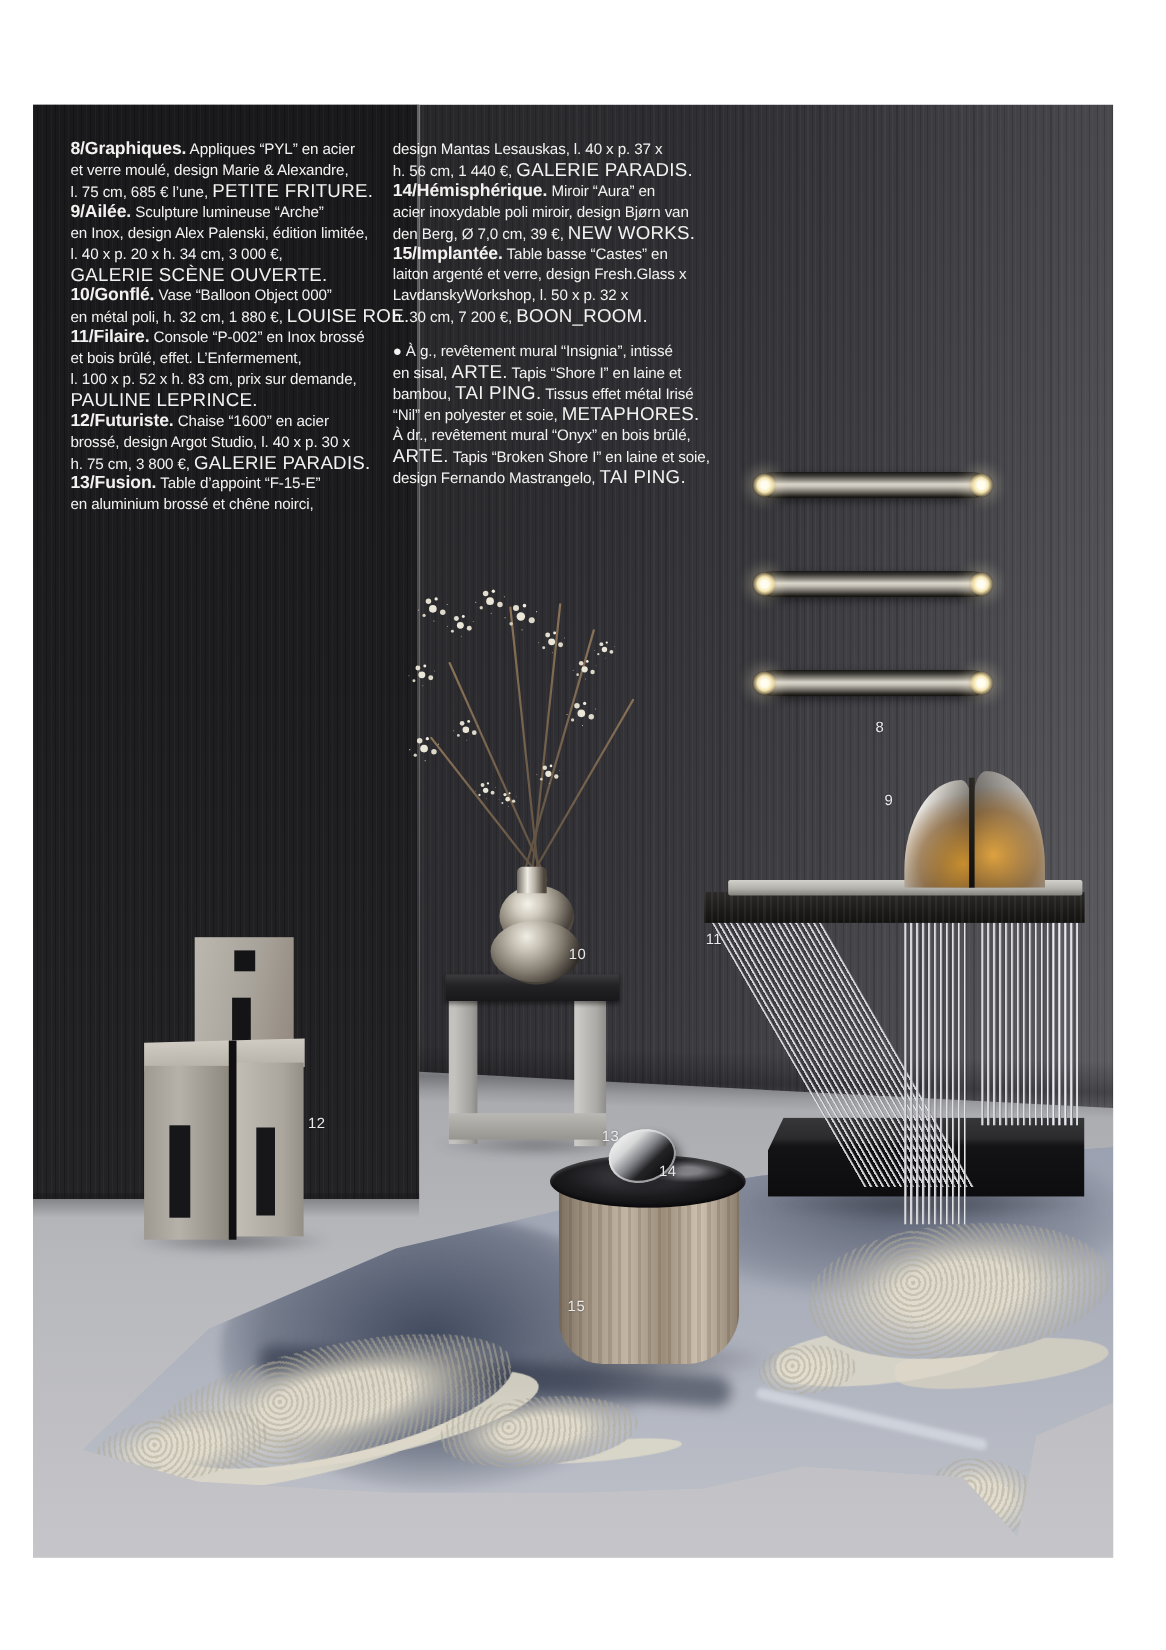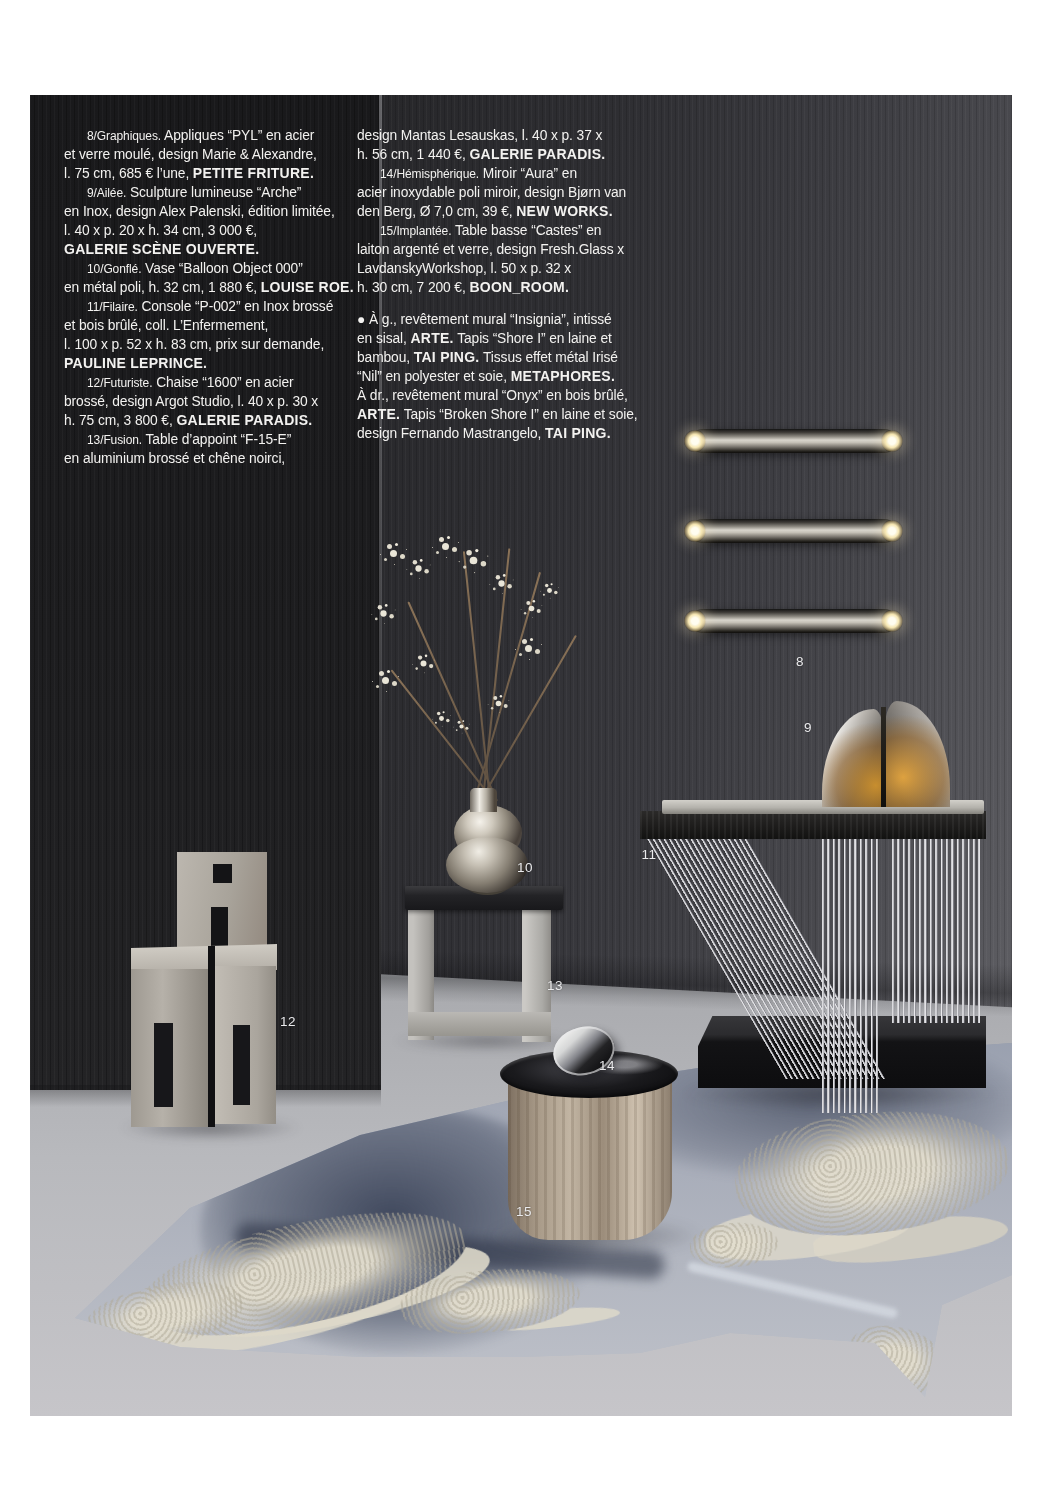--- a/index.html
+++ b/index.html
@@ -152,22 +152,22 @@
         box-shadow:inset 0 0 0 2px rgba(232,232,234,.65), 3px 6px 9px rgba(15,15,20,.45);}
 
   
   .num{color:#eaeaec;font-size:13.5px;letter-spacing:.5px;transform:translate(-50%,-50%);
        text-shadow:0 0 2px rgba(0,0,0,.4);}
   .col{position:absolute;color:#f3f2f0;font-size:13.8px;line-height:19px;letter-spacing:-.1px;z-index:30;}
   .col-left{left:64px;top:126px;width:300px;}
   .col-right{left:357px;top:126px;width:300px;}
   .line{white-space:nowrap;height:19px;}
   .para-2{margin-top:13px;}
-  .h{font-weight:normal;font-size:12px;margin-left:23px;}
-  .c{font-weight:bold;font-size:14px;letter-spacing:.25px;}
+  .h{font-weight:bold;font-size:16px;}
+  .c{font-weight:normal;font-size:17px;letter-spacing:.25px;}
 </style>
 </head>
 <body>
 
 <div class="page">
   <div class="photo">
 
     <div class="floor"></div>
     <div class="wall-right"></div>
     <div class="wall-left"></div>
@@ -254,38 +254,38 @@
     <div class="trunk-body"></div>
     <div class="trunk-top"></div>
     <div class="mirror"></div>
 
     <div id="labels" style="left:0;top:0;width:100%;height:100%;">
         <span class="num" style="left: 770px; top: 566px;">8</span>
         <span class="num" style="left: 778px; top: 632px;">9</span>
         <span class="num" style="left: 495px; top: 772px;">10</span>
         <span class="num" style="left: 619px; top: 759px;">11</span>
         <span class="num" style="left: 258px; top: 926px;">12</span>
-        <span class="num" style="left: 525px; top: 890px;">13</span>
+        <span class="num" style="left: 525px; top: 938px;">13</span>
         <span class="num" style="left: 577px; top: 970px;">14</span>
-        <span class="num" style="left: 494px; top: 1116px;">15</span>
+        <span class="num" style="left: 494px; top: 1092px;">15</span>
       </div>
   </div>
 
   <div class="col col-left" id="col-left">
       <div class="line"><span class="h">8/Graphiques.</span><span> Appliques “PYL” en acier</span></div>
       <div class="line"><span>et verre moulé, design Marie &amp; Alexandre,</span></div>
       <div class="line"><span>l. 75 cm, 685 € l’une, </span><span class="c">PETITE FRITURE.</span></div>
       <div class="line"><span class="h">9/Ailée.</span><span> Sculpture lumineuse “Arche”</span></div>
       <div class="line"><span>en Inox, design Alex Palenski, édition limitée,</span></div>
       <div class="line"><span>l. 40 x p. 20 x h. 34 cm, 3 000 €,</span></div>
       <div class="line"><span class="c">GALERIE SCÈNE OUVERTE.</span></div>
       <div class="line"><span class="h">10/Gonflé.</span><span> Vase “Balloon Object 000”</span></div>
       <div class="line"><span>en métal poli, h. 32 cm, 1 880 €, </span><span class="c">LOUISE ROE.</span></div>
       <div class="line"><span class="h">11/Filaire.</span><span> Console “P-002” en Inox brossé</span></div>
-      <div class="line"><span>et bois brûlé, coll. L’Enfermement,</span></div>
+      <div class="line"><span>et bois brûlé, effet. L’Enfermement,</span></div>
       <div class="line"><span>l. 100 x p. 52 x h. 83 cm, prix sur demande,</span></div>
       <div class="line"><span class="c">PAULINE LEPRINCE.</span></div>
       <div class="line"><span class="h">12/Futuriste.</span><span> Chaise “1600” en acier</span></div>
       <div class="line"><span>brossé, design Argot Studio, l. 40 x p. 30 x</span></div>
       <div class="line"><span>h. 75 cm, 3 800 €, </span><span class="c">GALERIE PARADIS.</span></div>
       <div class="line"><span class="h">13/Fusion.</span><span> Table d’appoint “F-15-E”</span></div>
       <div class="line"><span>en aluminium brossé et chêne noirci,</span></div>
     </div>
   <div class="col col-right">
     <div id="col-right-1">

